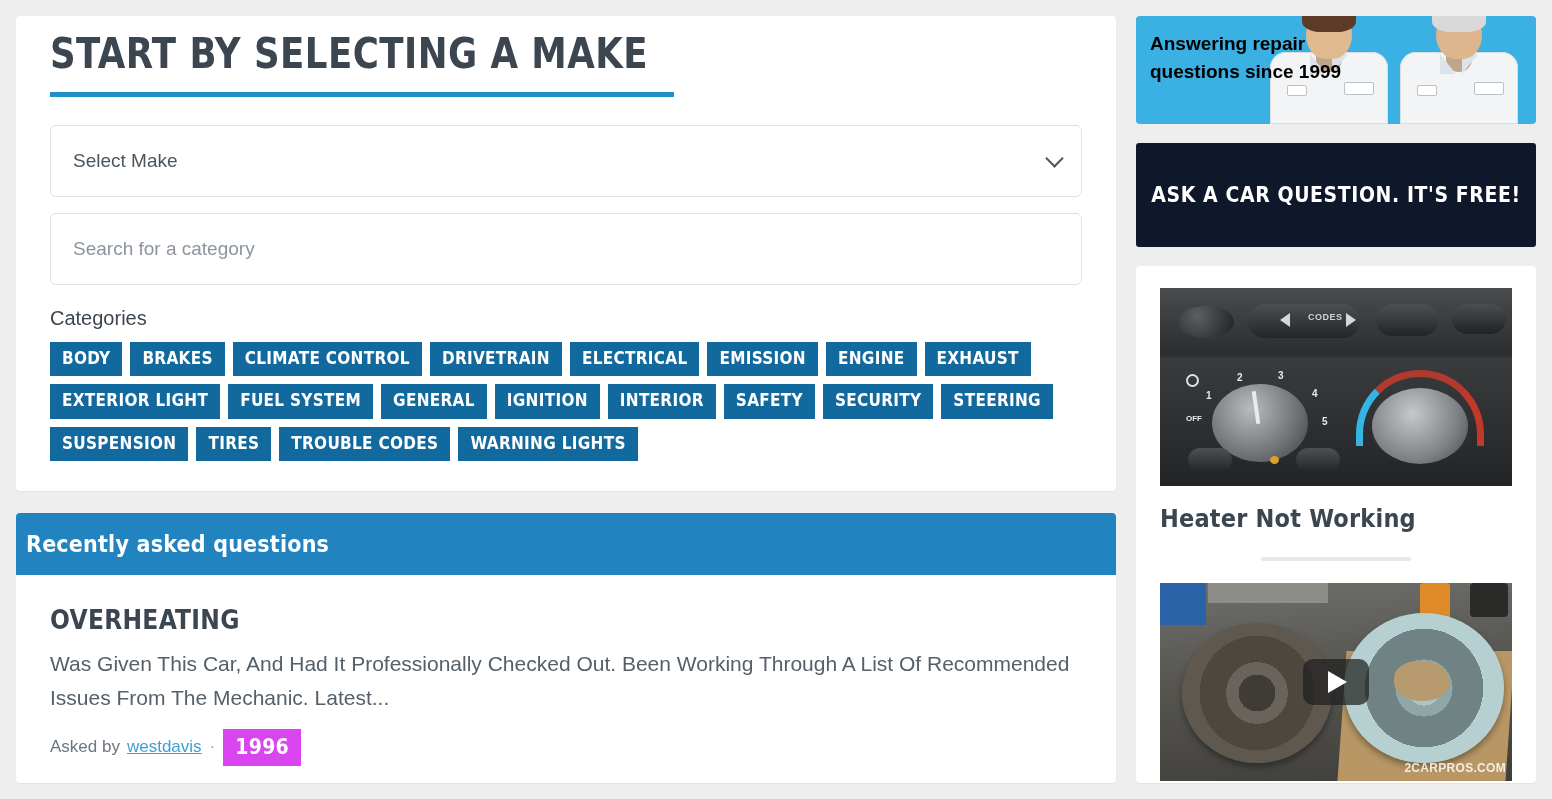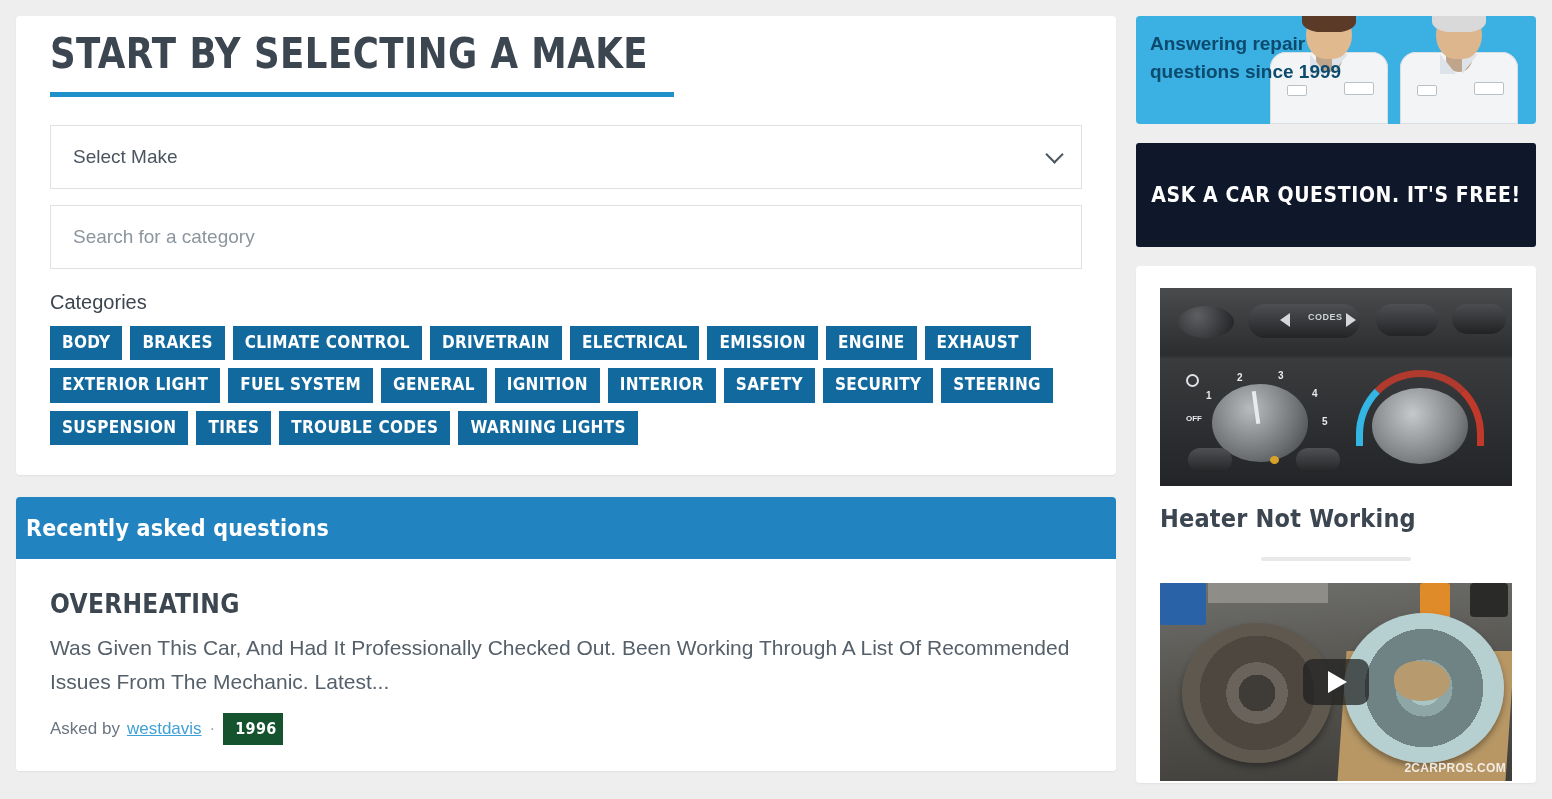--- a/index.html
+++ b/index.html
@@ -55,23 +55,23 @@
   .title-rule {
     width: 624px;
     height: 5px;
     background: #1f90c9;
     margin-top: 16px;
     margin-bottom: 28px;
   }
 
   .field {
     width: 100%;
-    height: 64px;
+    height: 72px;
     border: 1px solid #dfe2e5;
-    border-radius: 0;
+    border-radius: 6px;
     background: #fff;
     display: flex;
     align-items: center;
     padding: 0 22px;
     font-size: 19px;
     color: #6b7680;
     position: relative;
     margin-bottom: 16px;
     font-family: "Liberation Sans", sans-serif;
   }
@@ -158,26 +158,26 @@
     color: #6b7680;
     gap: 7px;
     flex-wrap: wrap;
   }
   .q-meta a {
     color: #3fa0d6;
     text-decoration: underline;
   }
   .q-meta .sep { color: #9aa3ab; margin: 0 1px; }
   .badge {
-    background: #14532d;
+    background: #d946ef;
     color: #fff;
     font-family: "DejaVu Sans Condensed", "Liberation Sans Narrow", "Liberation Sans", sans-serif;
     font-weight: 700;
-    font-size: 16px;
-    padding: 6px 6px 7px 12px;
+    font-size: 21px;
+    padding: 6px 12px 7px 12px;
     letter-spacing: 0.3px;
     white-space: nowrap;
     cursor: pointer;
   }
 
   
   .right-col {
     width: 400px;
     flex: 0 0 400px;
     display: flex;
@@ -190,21 +190,21 @@
     height: 112px;
     background: #3ab0e3;
     border-radius: 4px;
     overflow: hidden;
     cursor: pointer;
   }
   .promo-text {
     position: absolute;
     left: 14px;
     top: 14px;
-    color: #0c4a6e;
+    color: #000000;
     font-weight: 700;
     font-size: 19px;
     line-height: 1.47;
     font-family: "Liberation Sans", sans-serif;
     z-index: 3;
     width: 200px;
   }
   
   .mech {
     position: absolute;

